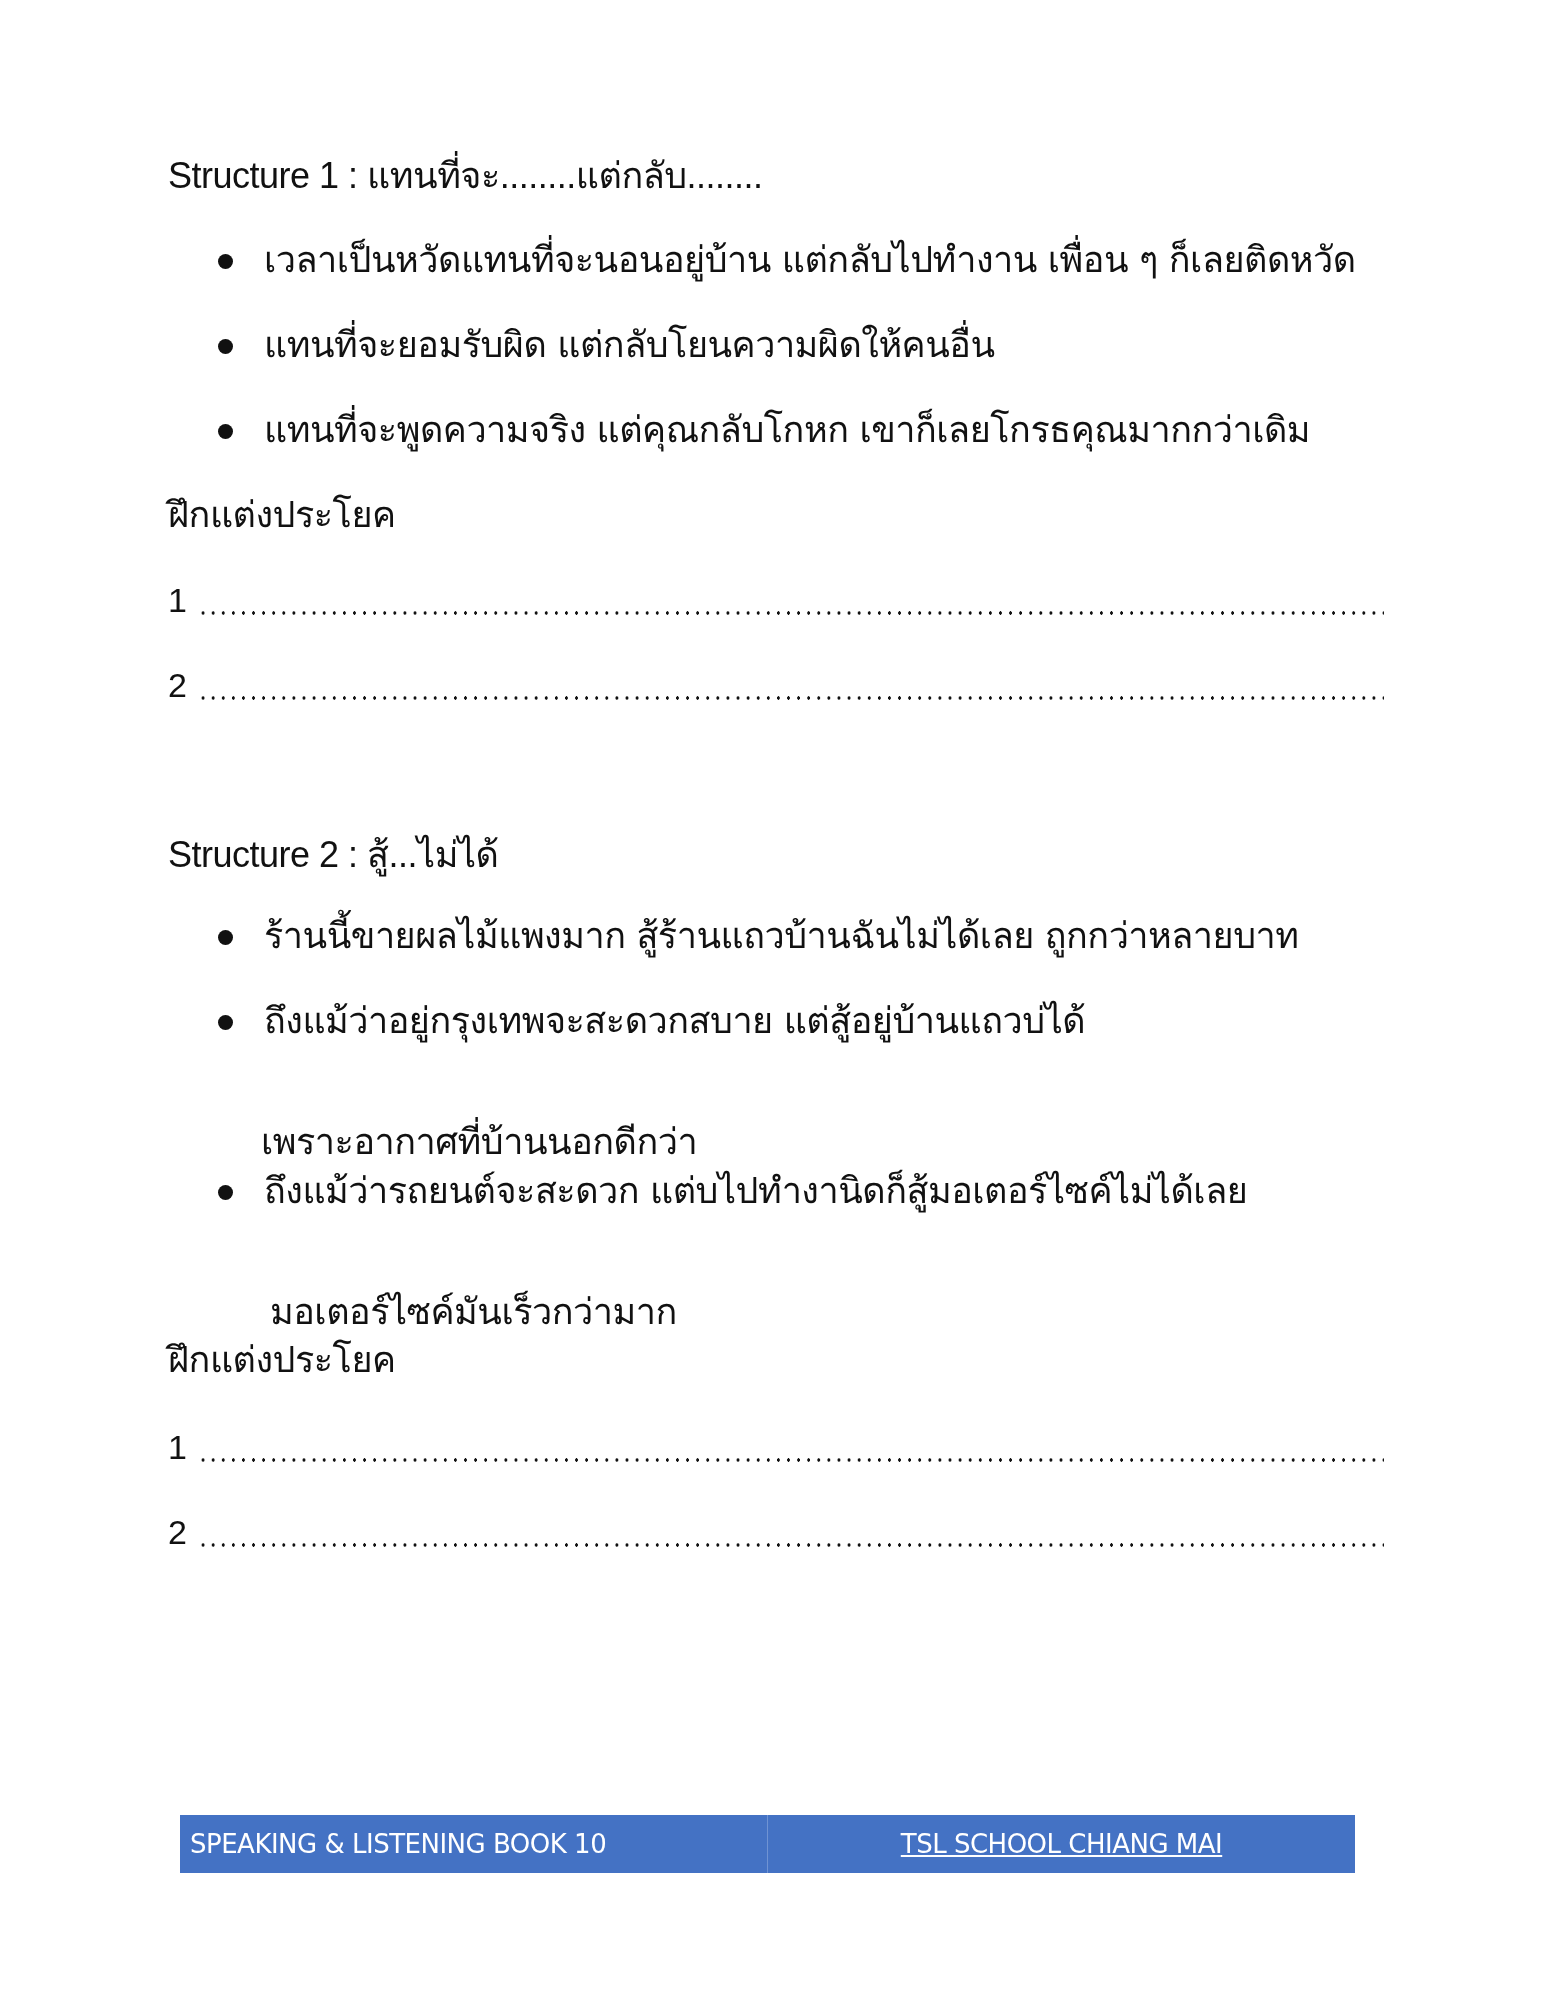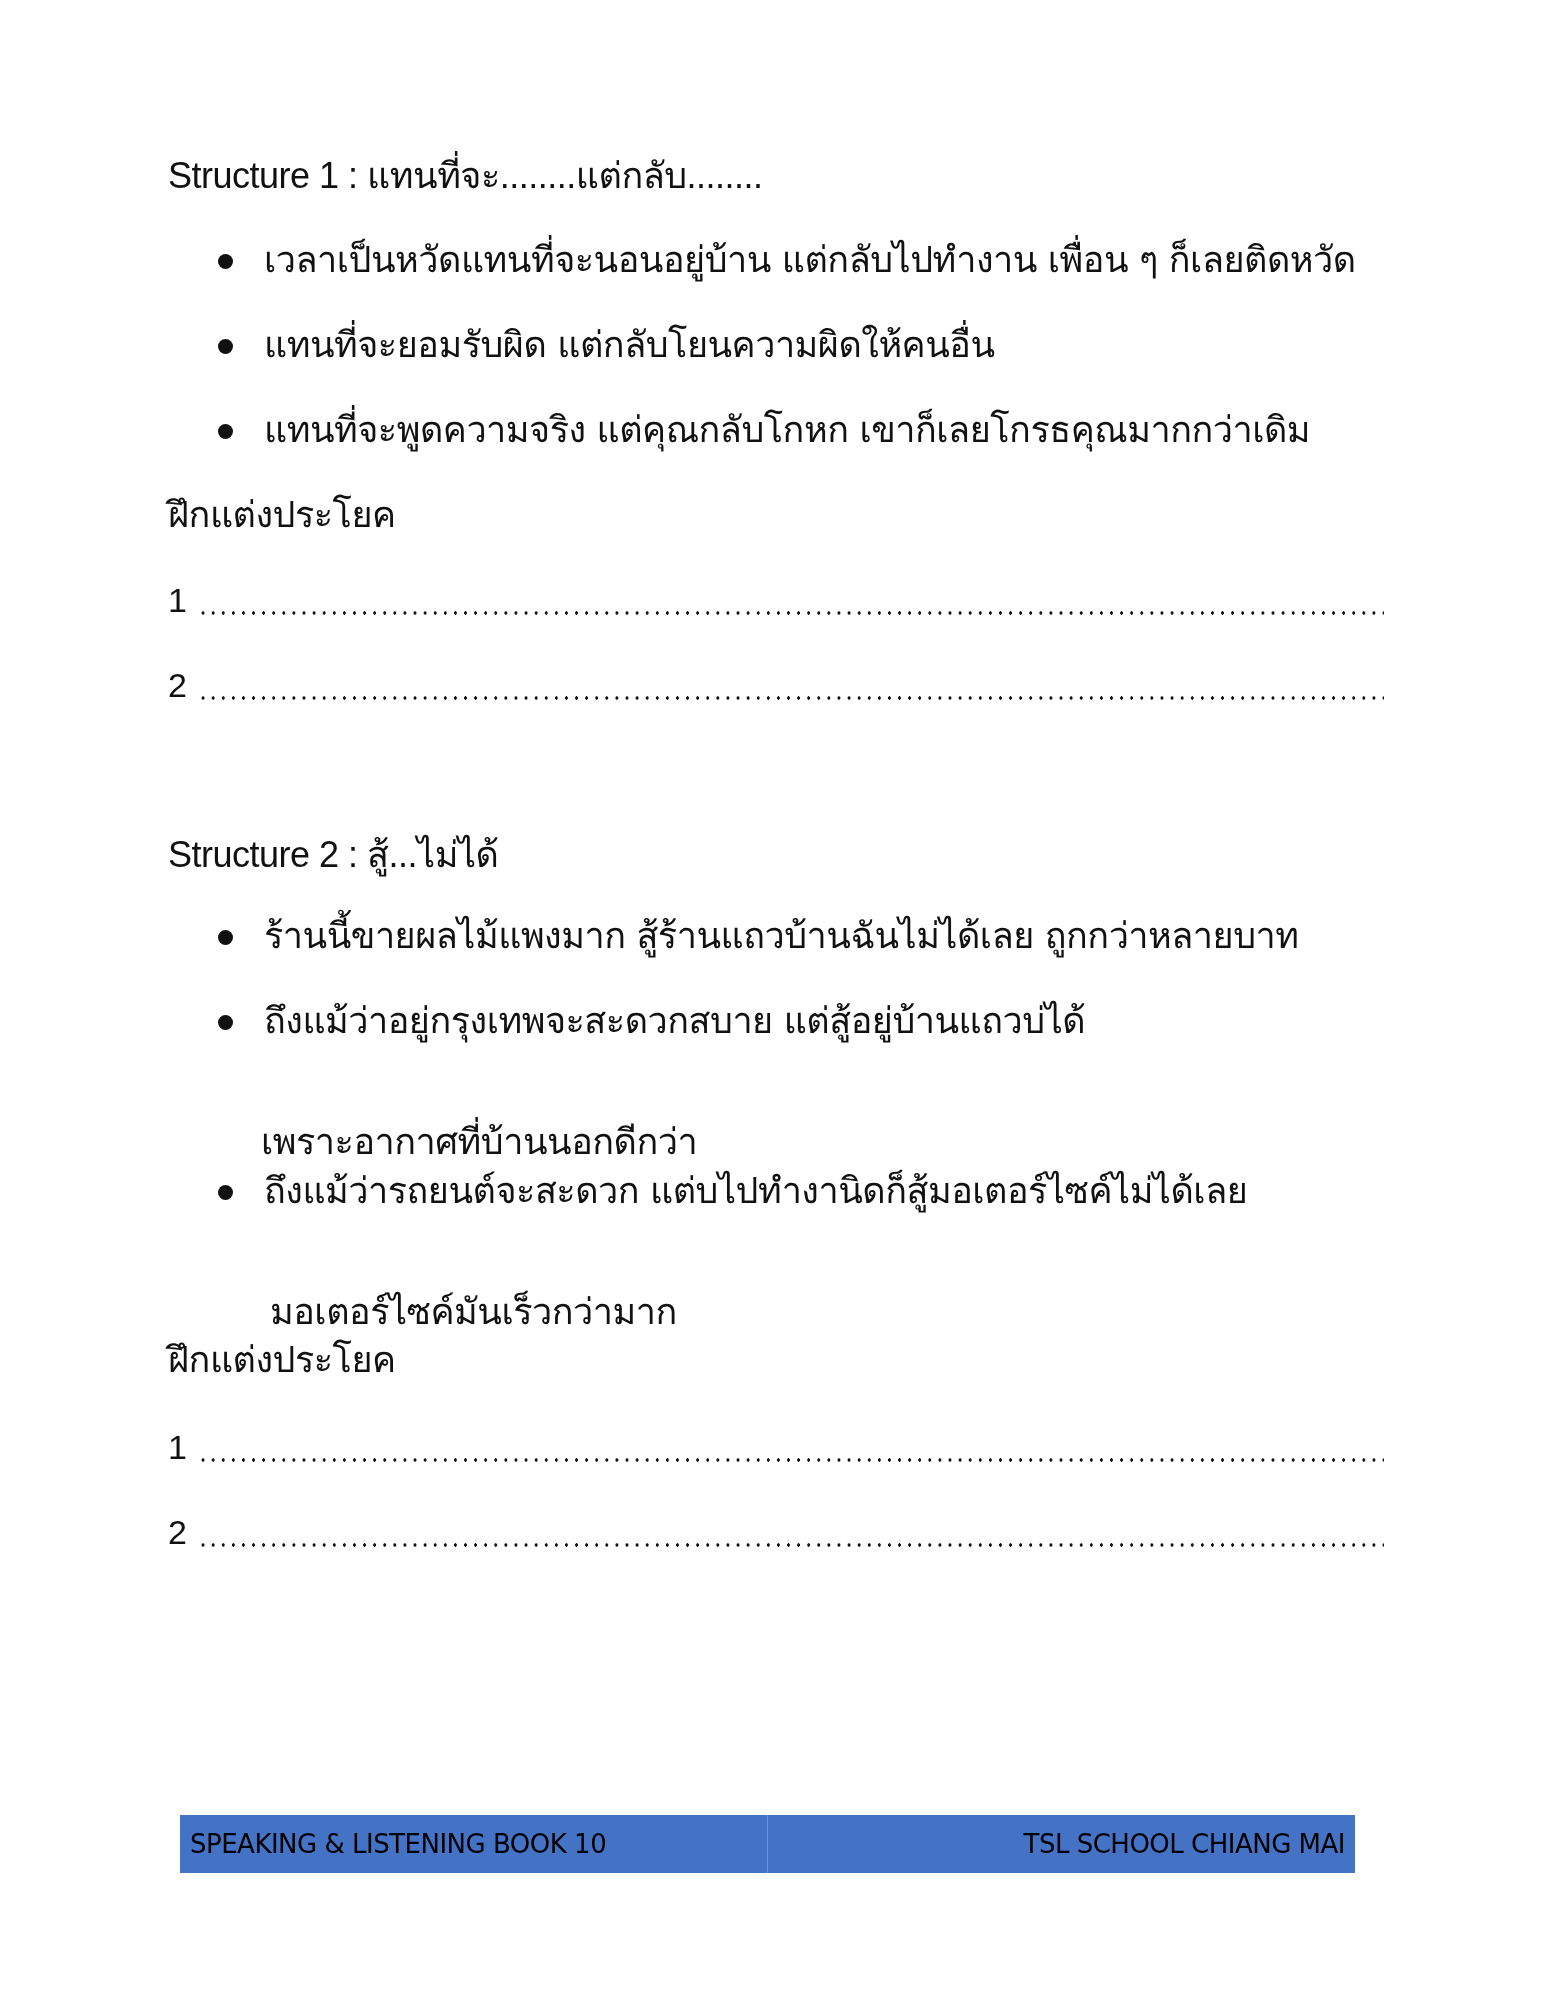--- a/index.html
+++ b/index.html
@@ -90,30 +90,30 @@
       position: absolute;
       left: 180px;
       top: 1815px;
       width: 1175px;
       height: 58px;
       background: #4472c4;
       display: flex;
     }
     .footer-cell {
       flex: 1;
-      color: #000000;
+      color: #ffffff;
       font-family: "DejaVu Sans", sans-serif;
       font-size: 26px;
       line-height: 58px;
       padding: 0 10px;
       white-space: nowrap;
       letter-spacing: -0.5px;
     }
     .footer-left { border-right: 1px solid #6f93d3; }
-    .footer-right { text-align: right; }
+    .footer-right { text-align: center; text-decoration: underline; }
   </style>
 </head>
 <body>
 
 <div class="page">
 
   <div class="line heading" style="top:158px;">Structure 1 : แทนที่จะ........แต่กลับ........</div>
 
   <div class="bullet-row" style="top:242px;">
     <span class="bullet"></span>

